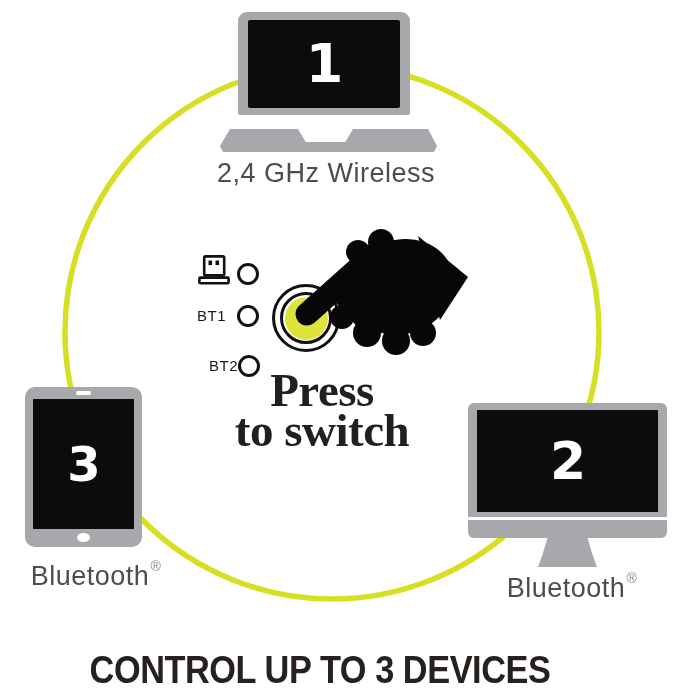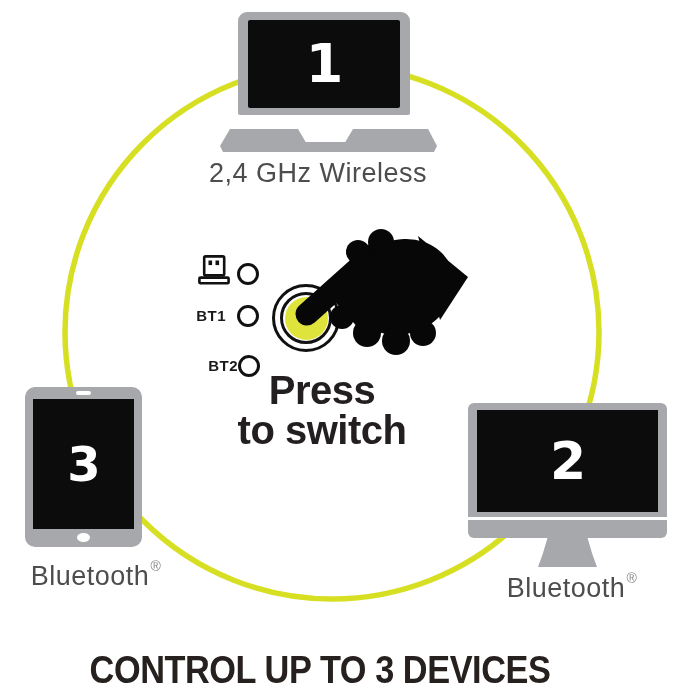--- a/index.html
+++ b/index.html
@@ -30,54 +30,54 @@
   }
   .laptop-notch{
     left:78px;top:0;width:55px;height:13px;background:#ffffff;
     clip-path:polygon(0 0,100% 0,86% 100%,14% 100%);
   }
   
   .dev-label{
     color:#4d4d4f;font-size:27px;font-weight:400;text-align:center;z-index:3;
     letter-spacing:0.5px;white-space:nowrap;
   }
-  .lab-laptop{left:168px;top:158px;width:300px;}
+  .lab-laptop{left:176px;top:158px;width:300px;}
   .lab-tablet{left:16px;top:558px;width:160px;}
   .lab-monitor{left:486px;top:570px;width:172px;}
   .tm{font-size:14px;color:#84868a;vertical-align:14px;margin-left:1px;}
   
   .mode-circle{
     width:22px;height:22px;border:3px solid #111111;border-radius:50%;
     background:#ffffff;box-sizing:border-box;z-index:3;
   }
   .c1{left:237px;top:263px;}
   .c2{left:237px;top:305px;}
   .c3{left:238px;top:355px;}
   .bt-label{
-    width:50px;text-align:right;color:#1a1a1a;font-weight:bold;font-size:15px;z-index:3;
+    width:50px;text-align:right;color:#1a1a1a;font-weight:normal;font-size:15px;z-index:3;
     letter-spacing:0.5px;
   }
   .bt1{left:176px;top:307px;}
   .bt2{left:188px;top:357px;}
   #usb-icon{left:198px;top:255px;z-index:3;}
   
   .press-button{
     left:272px;top:284px;width:68px;height:68px;border:3px solid #111111;border-radius:50%;
     background:#ffffff;box-sizing:border-box;display:flex;align-items:center;justify-content:center;
     z-index:4;
   }
   .press-ring2{
     width:52px;height:52px;border:3px solid #111111;border-radius:50%;background:#ffffff;
     box-sizing:border-box;display:flex;align-items:center;justify-content:center;
   }
   .press-core{width:43px;height:43px;border-radius:50%;background:#dfe43c;}
   #hand-svg{left:270px;top:215px;width:215px;height:160px;z-index:5;}
   .press-instruction{
     left:212px;top:370px;width:220px;text-align:center;color:#231f20;font-weight:bold;
-    font-size:40px;line-height:40px;letter-spacing:-0.5px;z-index:3;
+    font-size:47px;line-height:40px;letter-spacing:-0.5px;z-index:3;font-family:Liberation Serif, serif;
   }
   
   .tablet-body{
     left:25px;top:387px;width:117px;height:160px;background:#a6a8ab;border-radius:10px;
     box-sizing:border-box;z-index:3;
   }
   .tablet-screen{
     position:absolute;left:8px;top:12px;width:101px;height:130px;background:#0c0c0c;
     display:flex;align-items:center;justify-content:center;
   }

